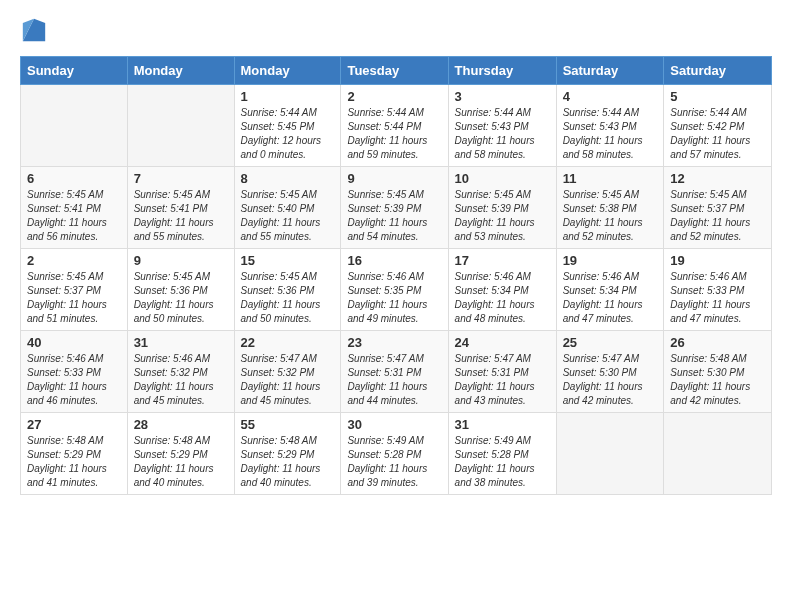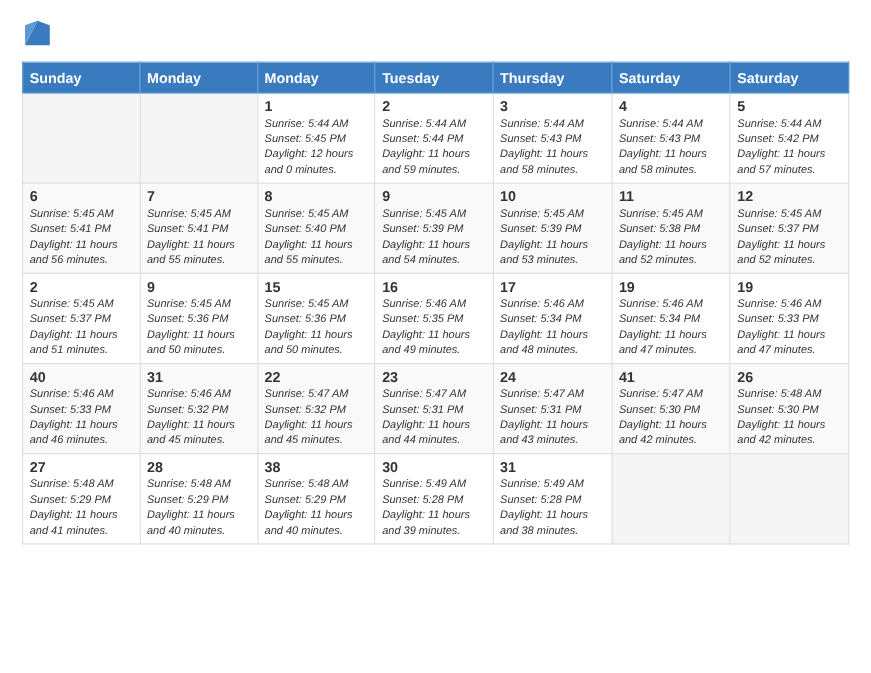--- a/index.html
+++ b/index.html
@@ -306,21 +306,21 @@
 and 44 minutes.</div>
           </td>
           <td>
             <span class="day-num">24</span>
             <div class="day-info" style="white-space: pre-line;">Sunrise: 5:47 AM
 Sunset: 5:31 PM
 Daylight: 11 hours
 and 43 minutes.</div>
           </td>
           <td>
-            <span class="day-num">41</span>
+            <span class="day-num">25</span>
             <div class="day-info" style="white-space: pre-line;">Sunrise: 5:47 AM
 Sunset: 5:30 PM
 Daylight: 11 hours
 and 42 minutes.</div>
           </td>
           <td>
             <span class="day-num">26</span>
             <div class="day-info" style="white-space: pre-line;">Sunrise: 5:48 AM
 Sunset: 5:30 PM
 Daylight: 11 hours
@@ -336,21 +336,21 @@
 and 41 minutes.</div>
           </td>
           <td>
             <span class="day-num">28</span>
             <div class="day-info" style="white-space: pre-line;">Sunrise: 5:48 AM
 Sunset: 5:29 PM
 Daylight: 11 hours
 and 40 minutes.</div>
           </td>
           <td>
-            <span class="day-num">38</span>
+            <span class="day-num">55</span>
             <div class="day-info" style="white-space: pre-line;">Sunrise: 5:48 AM
 Sunset: 5:29 PM
 Daylight: 11 hours
 and 40 minutes.</div>
           </td>
           <td>
             <span class="day-num">30</span>
             <div class="day-info" style="white-space: pre-line;">Sunrise: 5:49 AM
 Sunset: 5:28 PM
 Daylight: 11 hours

